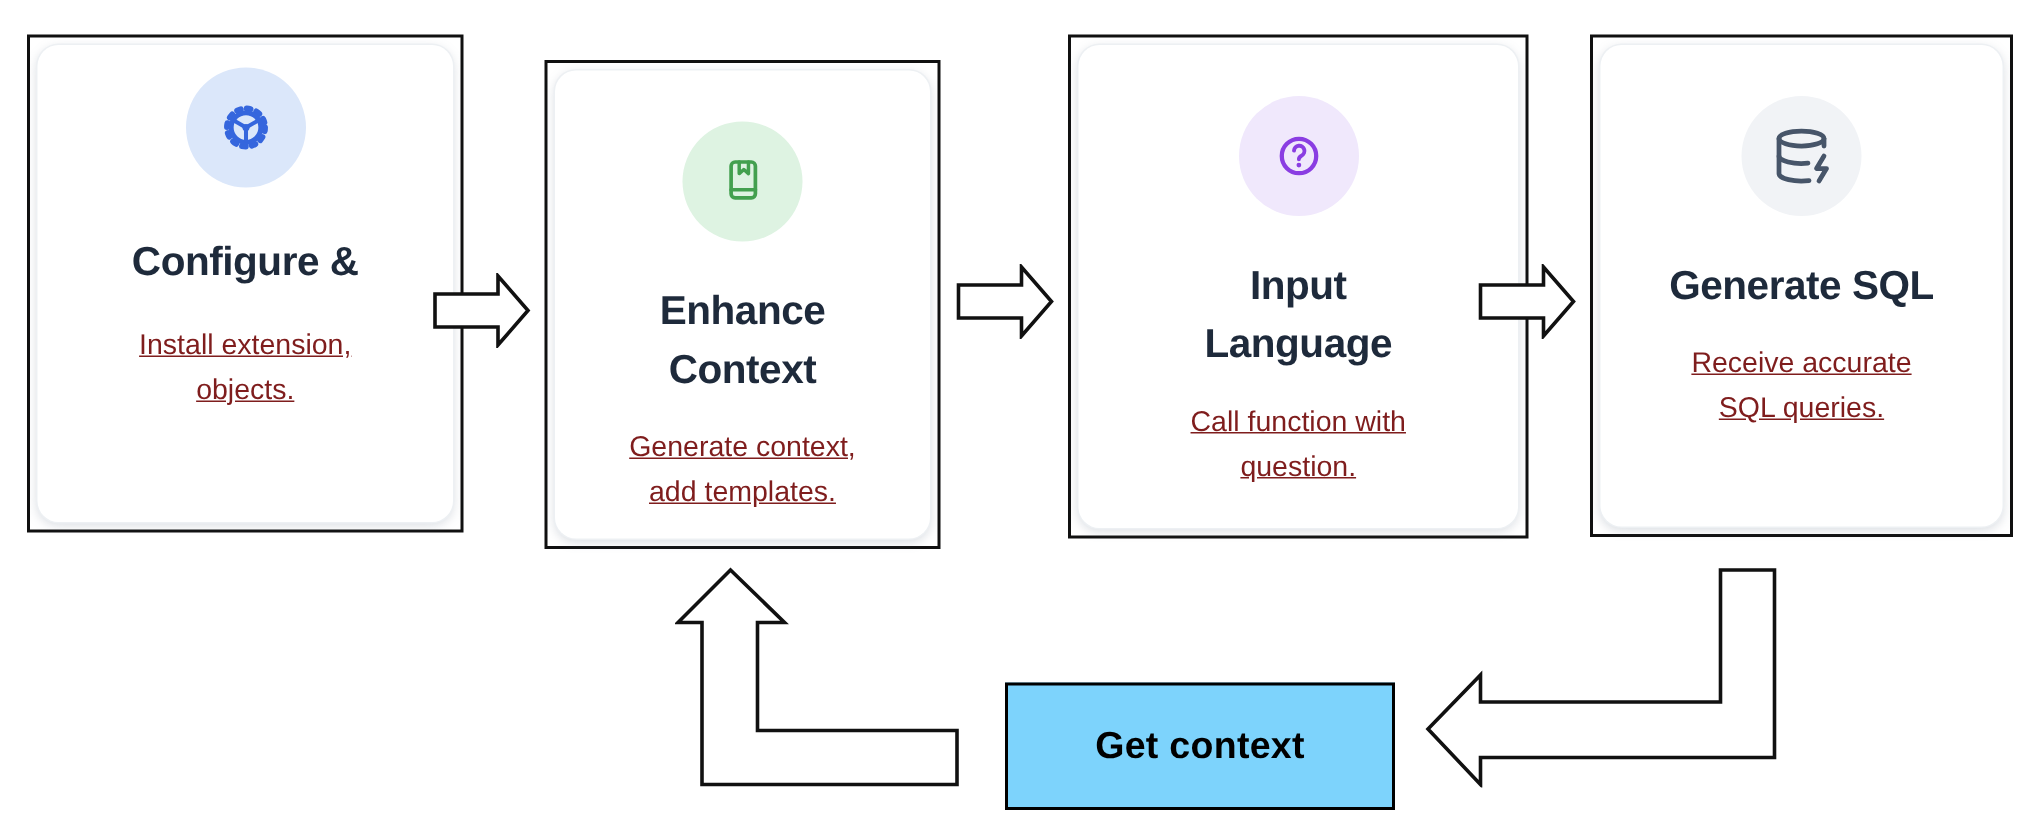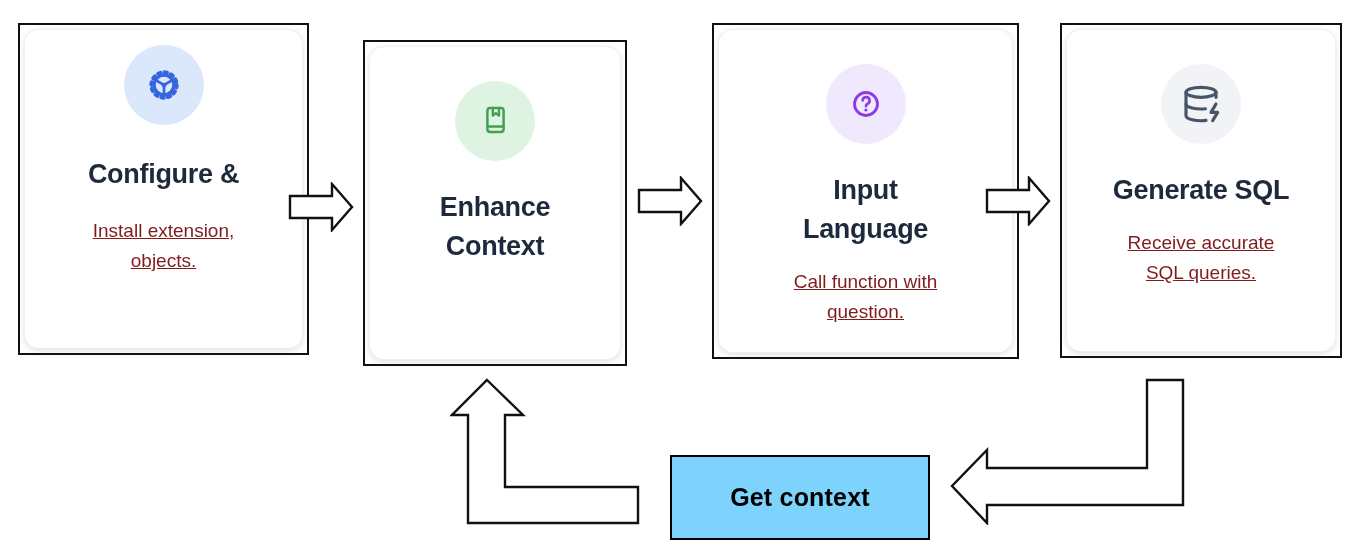--- a/index.html
+++ b/index.html
@@ -85,20 +85,24 @@
             <rect x="13.5" y="6.5" width="21" height="31" rx="3.5" stroke-width="3.2"></rect>
             <line x1="13.5" y1="30.5" x2="34.5" y2="30.5" stroke-width="3.2"></line>
             <path d="M20.5 6.5 V16.5 L24.5 13 L28.5 16.5 V6.5" stroke-width="3"></path>
           </g>
         </svg>
       </div>
       <div class="card-title">
         <div>Enhance</div>
         <div>Context</div>
       </div>
+      <div class="card-desc">
+        <div>Generate context,</div>
+        <div>add templates.</div>
+      </div>
     </div>
   </div>
 
   <svg class="flow-arrow" style="left:637px; top:176px;" width="66" height="50" viewBox="0 0 66 50">
     <polygon points="2,14 44,14 44,2 64,25 44,48 44,36 2,36" fill="#ffffff" stroke="#111111" stroke-width="2.4" stroke-linejoin="miter"></polygon>
   </svg>
 
   <div class="step-card" style="left:712px; top:23px; width:307px; height:336px;">
     <div class="card-inner">
       <div class="icon-circle bg-purple">

